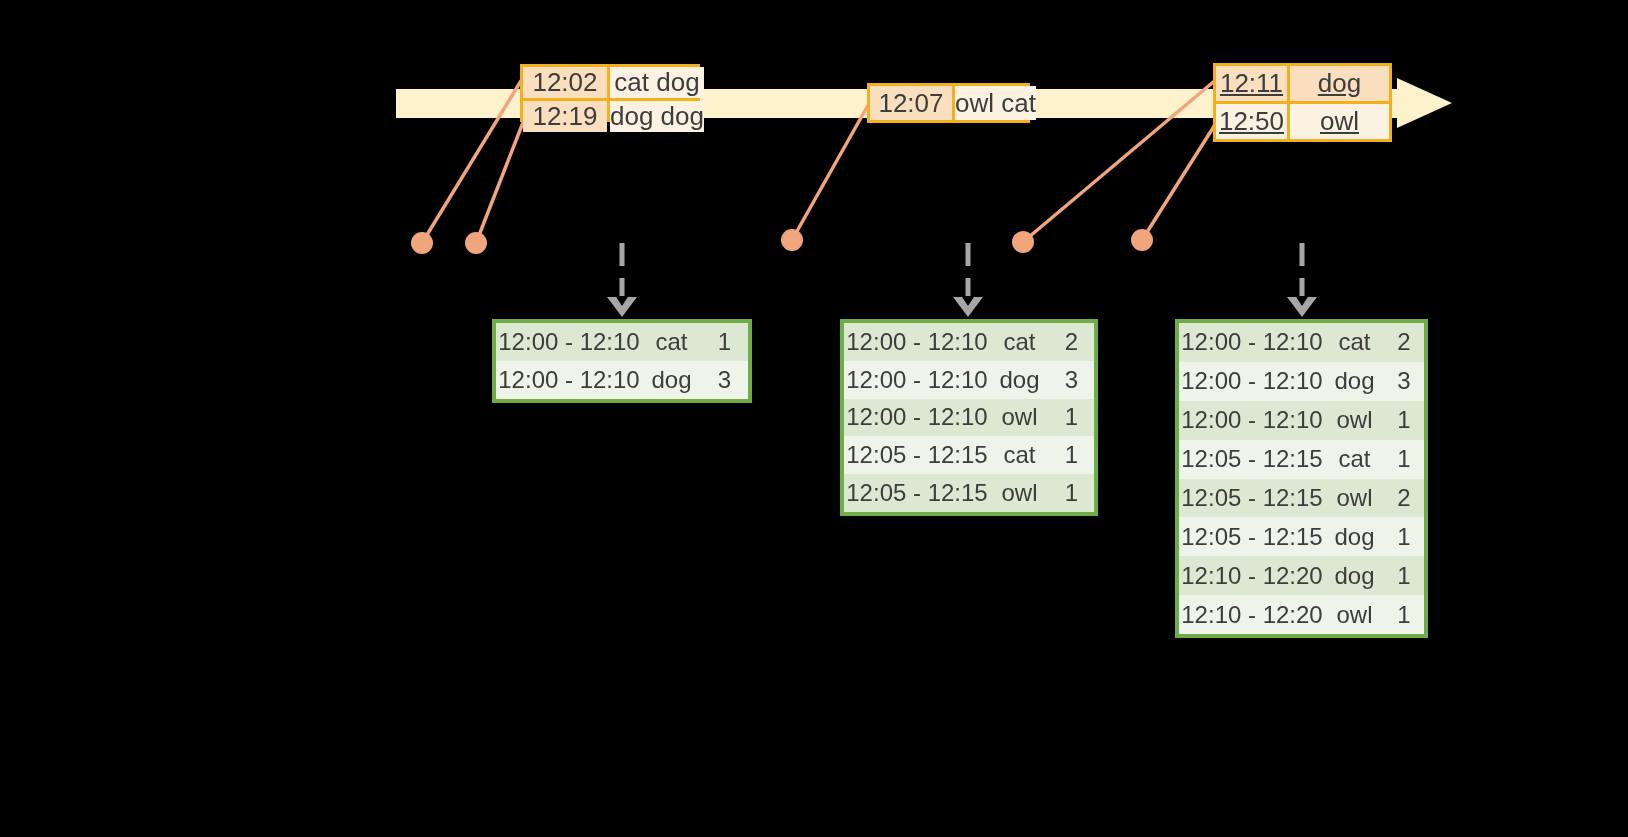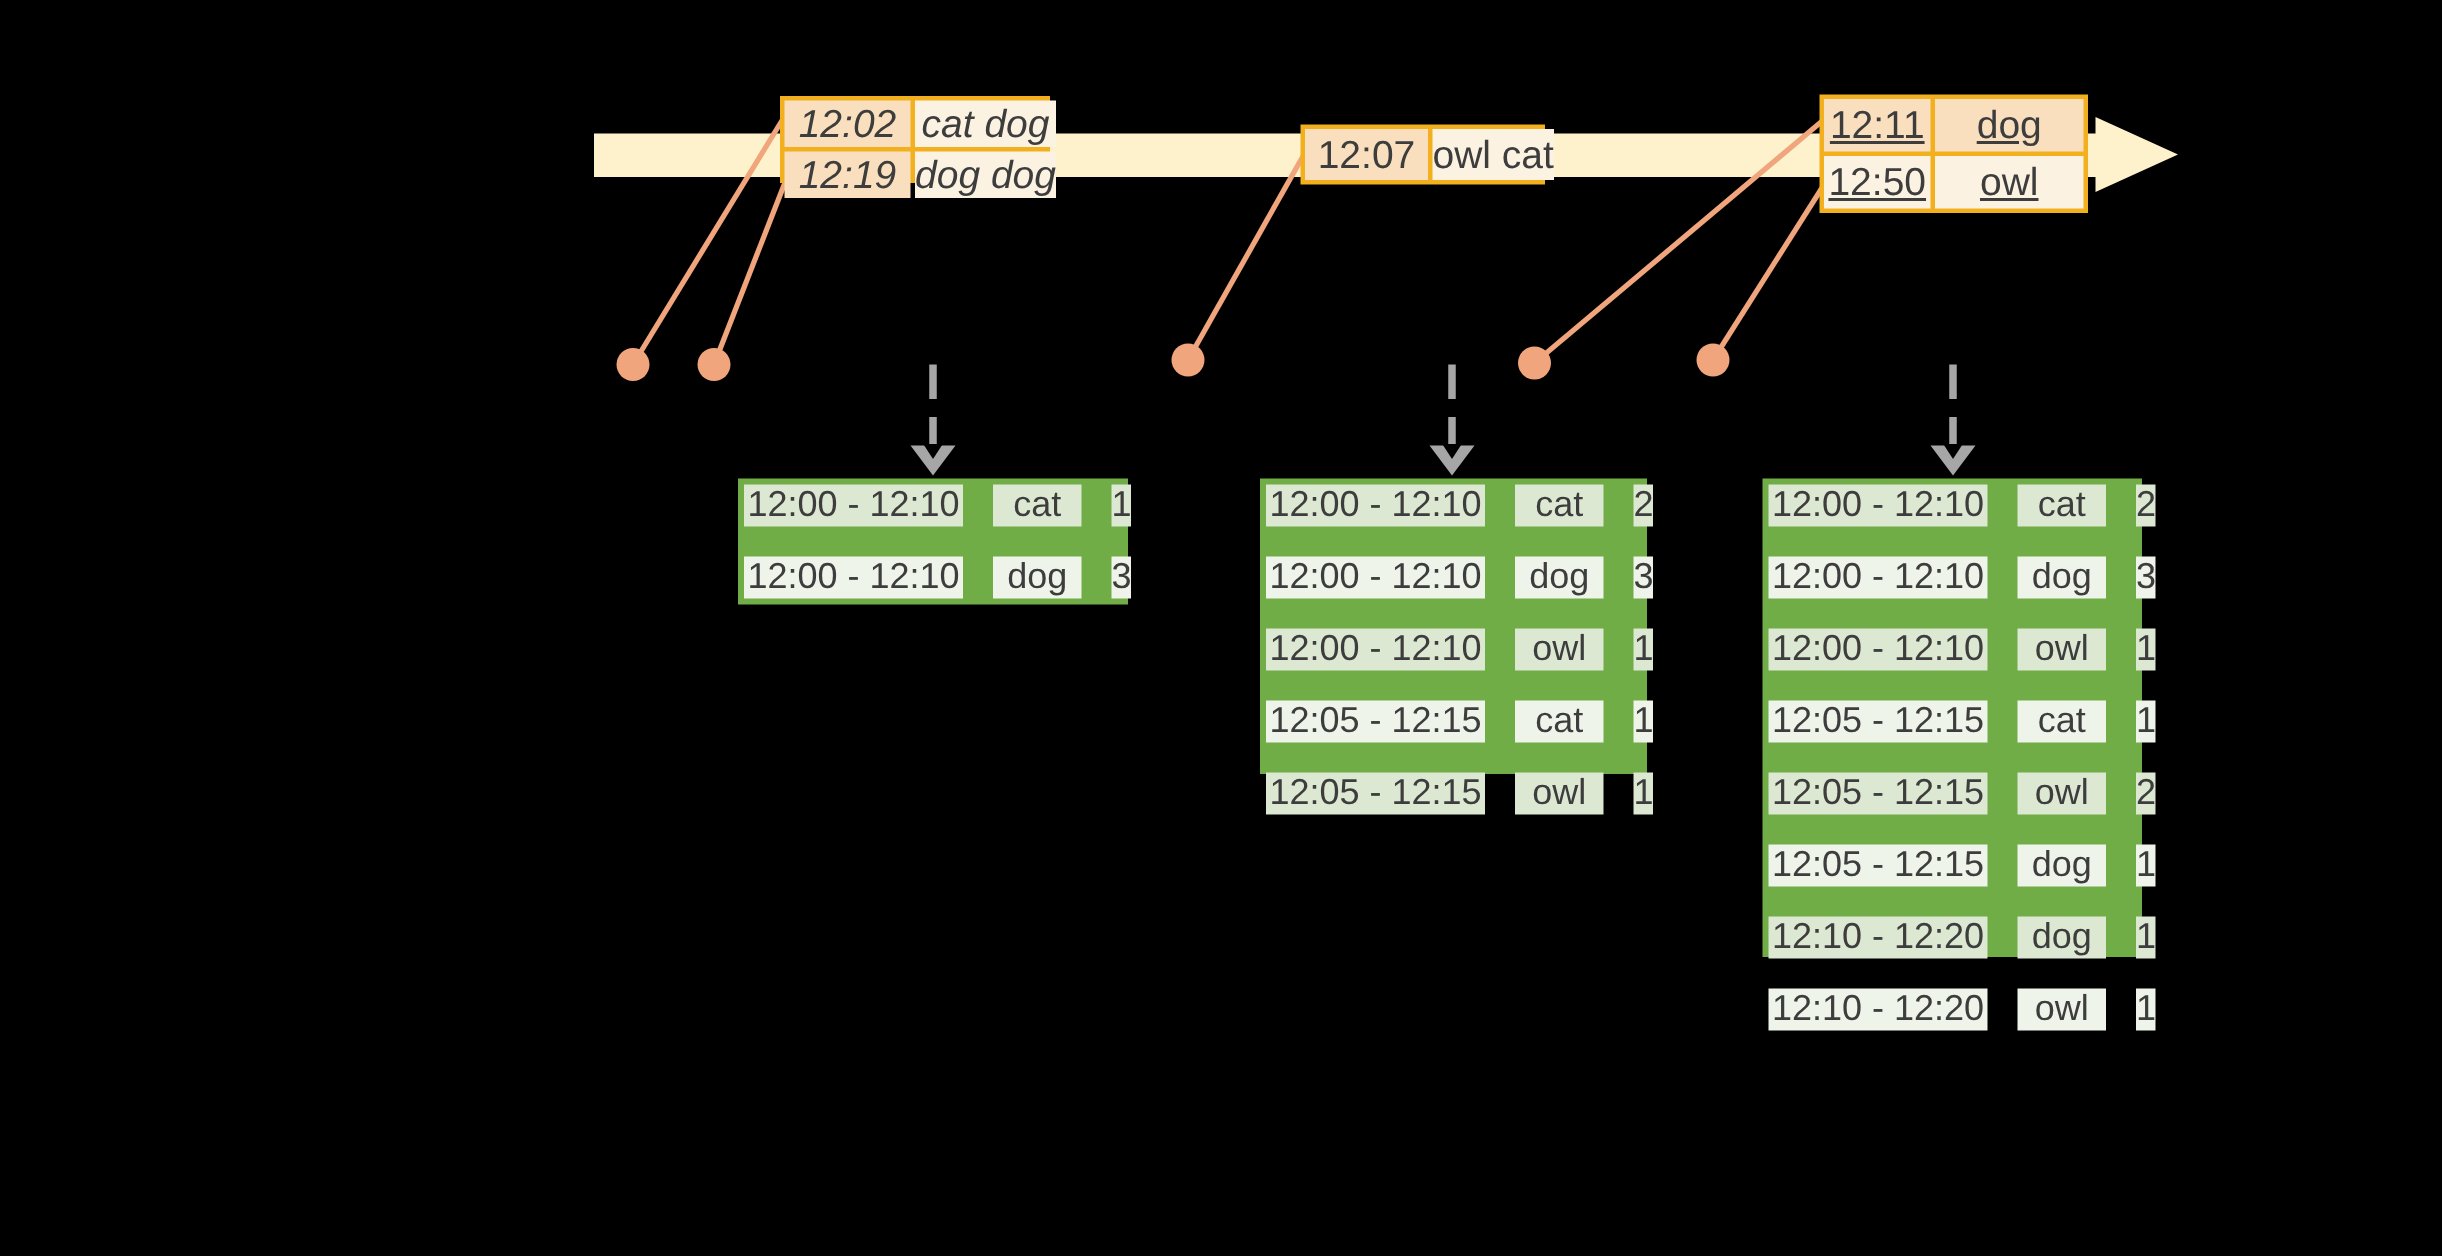--- a/index.html
+++ b/index.html
@@ -8,27 +8,27 @@
     position:relative; width:1628px; height:837px; background:var(--background);
     font-family:"Liberation Sans","DejaVu Sans",sans-serif; overflow:hidden;
   }
   .layer { position:absolute; left:0; top:0; z-index:1; }
 
   
   .etable {
     position:absolute; z-index:2; display:grid; gap:3px; padding:3px;
     background:var(--event_border); color:var(--cell_text); font-size:26px;
   }
-  .e1 { left:520px; top:64px;  width:180px; height:58px; grid-template-columns:84px 1fr;font-style:italic; }
+  .e1 { left:520px; top:64px;  width:180px; height:58px; grid-template-columns:84px 1fr; }
   .e2 { left:867px; top:83px;  width:163px; height:40px; grid-template-columns:82px 1fr; }
   .e3 { left:1213px; top:63px; width:179px; height:79px; grid-template-columns:71px 1fr;text-decoration:underline; }
 
   
   .rtable {
-    position:absolute; z-index:2; display:grid; gap:20px; padding:4px;
+    position:absolute; z-index:2; display:grid; gap:0; padding:4px;
     background:var(--result_border); color:var(--cell_text); font-size:24px;
     grid-template-columns:146px 59px 1fr; grid-auto-rows:1fr;
   }
   .r1 { left:492px;  top:319px; width:260px; height:84px;  }
   .r2 { left:840px;  top:319px; width:258px; height:197px; }
   .r3 { left:1175px; top:319px; width:253px; height:319px; }
 
   .cell { display:flex; align-items:center; justify-content:center; white-space:nowrap; }
   .peach { background:var(--event_cell_peach); }
   .cream { background:var(--event_cell_cream); }

